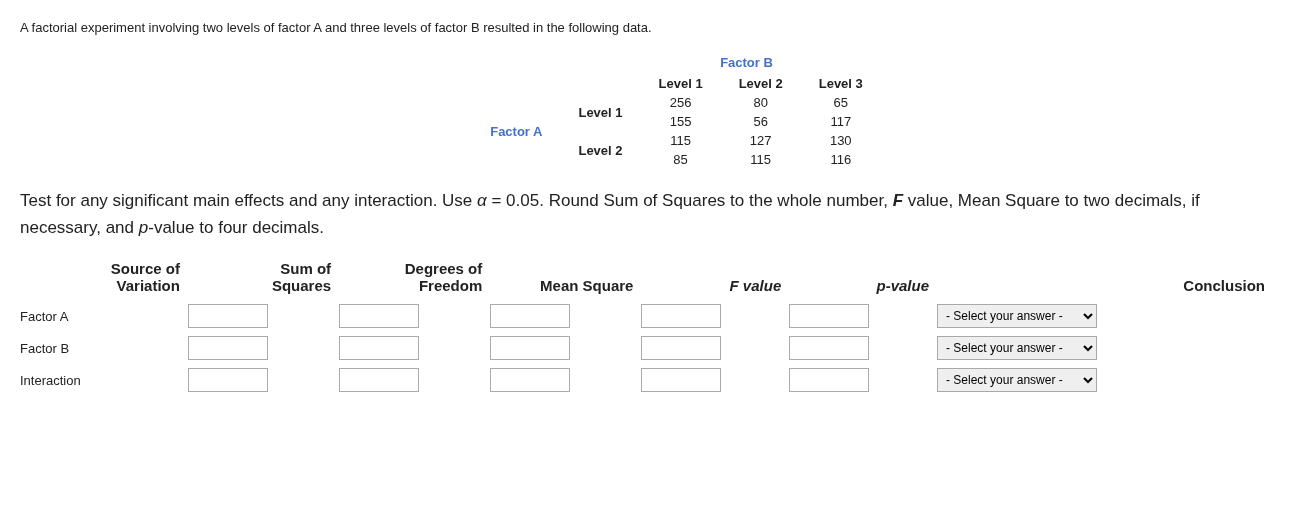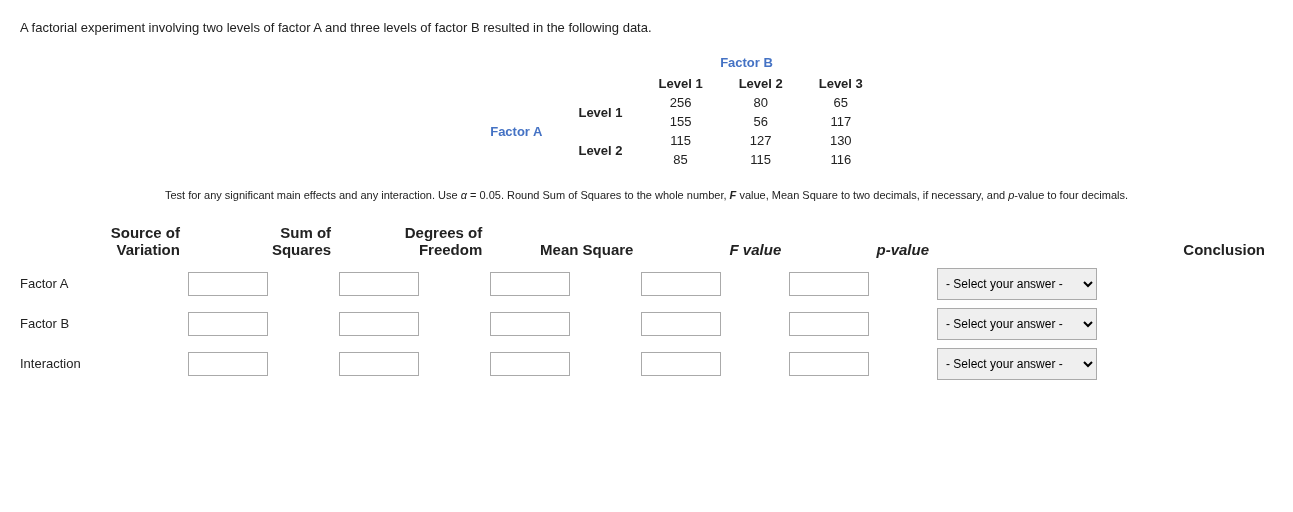--- a/index.html
+++ b/index.html
@@ -45,24 +45,23 @@
       padding-right: 10px;
       color: #4472C4;
       font-weight: bold;
     }
     .level-label {
       font-weight: bold;
       text-align: right;
       padding-right: 8px;
     }
     .instructions {
-      font-size: 11px;
+      font-size: 17px;
       margin-bottom: 16px;
       line-height: 1.6;
-      text-align: center;
     }
     .anova-table {
       border-collapse: collapse;
       width: 100%;
     }
     .anova-table th {
       font-weight: bold;
       text-align: right;
       padding: 3px 8px 6px 0;
       font-size: 15px;
@@ -77,21 +76,21 @@
       width: 80px;
       border: 1px solid #aaa;
       padding: 2px 4px;
       font-size: 13px;
       height: 24px;
     }
     .anova-table select {
       border: 1px solid #aaa;
       padding: 2px 4px;
       font-size: 12px;
-      height: 32px;
+      height: 24px;
       min-width: 160px;
     }
     .col-source { width: 100px; }
     .col-sum { width: 90px; }
     .col-deg { width: 90px; margin-left: 35px; }
     .col-mean { width: 90px; }
     .col-f { width: 70px; }
     .col-p { width: 70px; }
     .col-conclusion { width: 200px; }
     .alpha { font-style: italic; }

